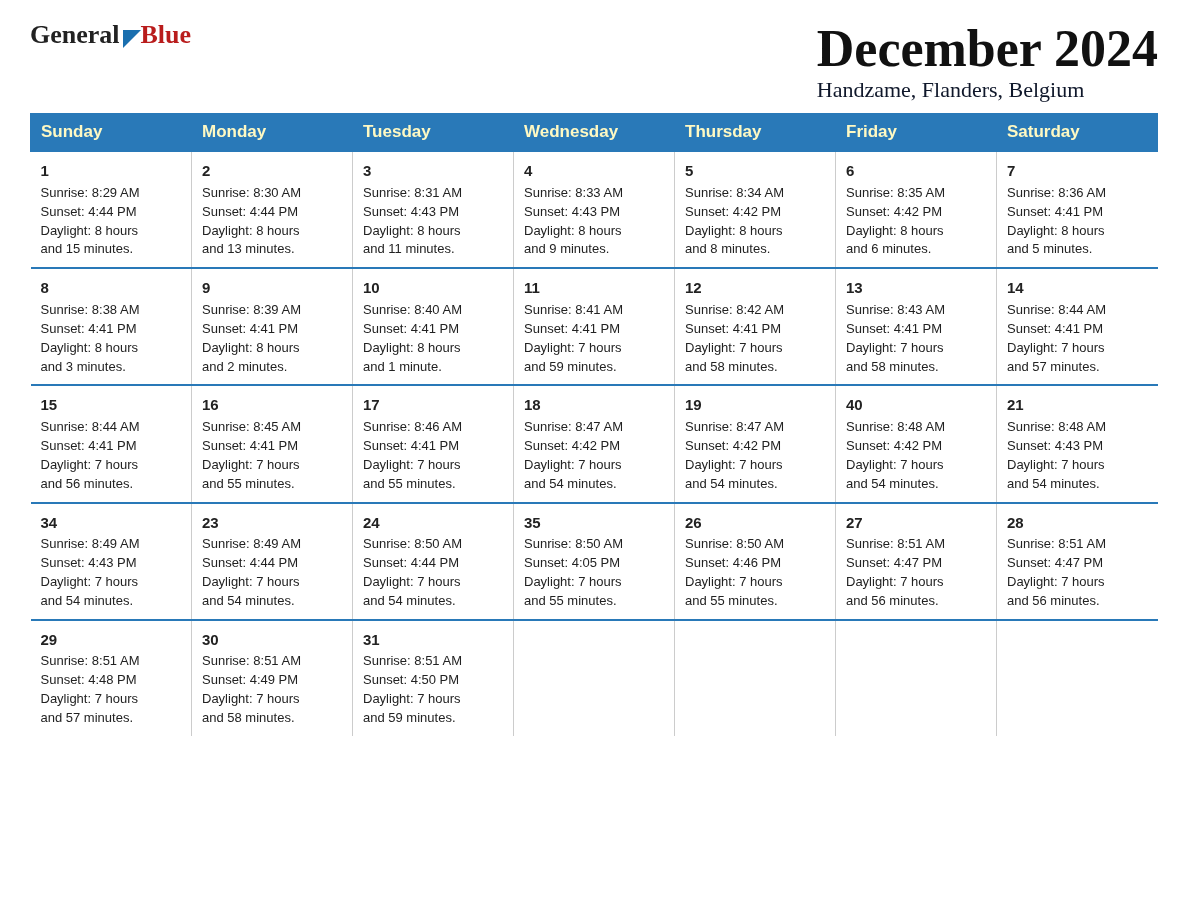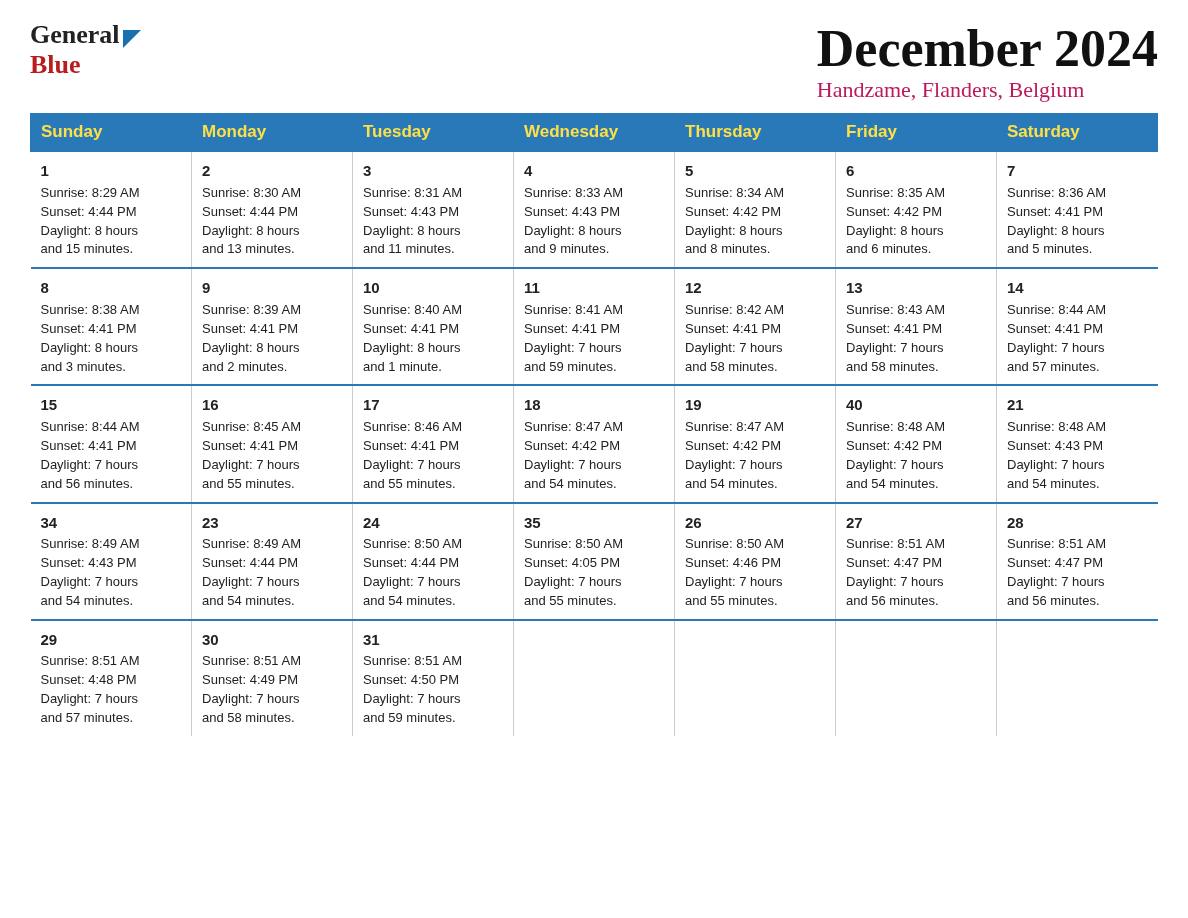--- a/index.html
+++ b/index.html
@@ -29,52 +29,52 @@
     }
     .logo-blue {
       font-size: 26px;
       font-weight: bold;
       color: #b91c1c;
       font-family: Georgia, serif;
       margin-top: 2px;
     }
     .logo-icon {
       display: flex;
-      flex-direction: column;
+      flex-direction: row;
       align-items: flex-start;
     }
     .logo-top-row {
       display: flex;
       align-items: center;
     }
     .title-section {
       text-align: left;
     }
     .month-title {
       font-size: 52px;
       font-weight: bold;
       color: #111;
       font-family: Georgia, serif;
       line-height: 1.1;
     }
     .subtitle {
       font-size: 22px;
-      color: #be185d;
+      color: #0f172a;
       font-family: Georgia, serif;
     }
     table {
       width: 100%;
       border-collapse: collapse;
       margin-top: 8px;
     }
     thead tr {
       background-color: #2979b8;
     }
     thead th {
-      color: #fde047;
+      color: #fef9c3;
       font-size: 17px;
       font-weight: bold;
       padding: 8px 10px;
       text-align: left;
       border: 1px solid #2979b8;
     }
     tbody tr {
       border-top: 2px solid #2979b8;
     }
     tbody td {

